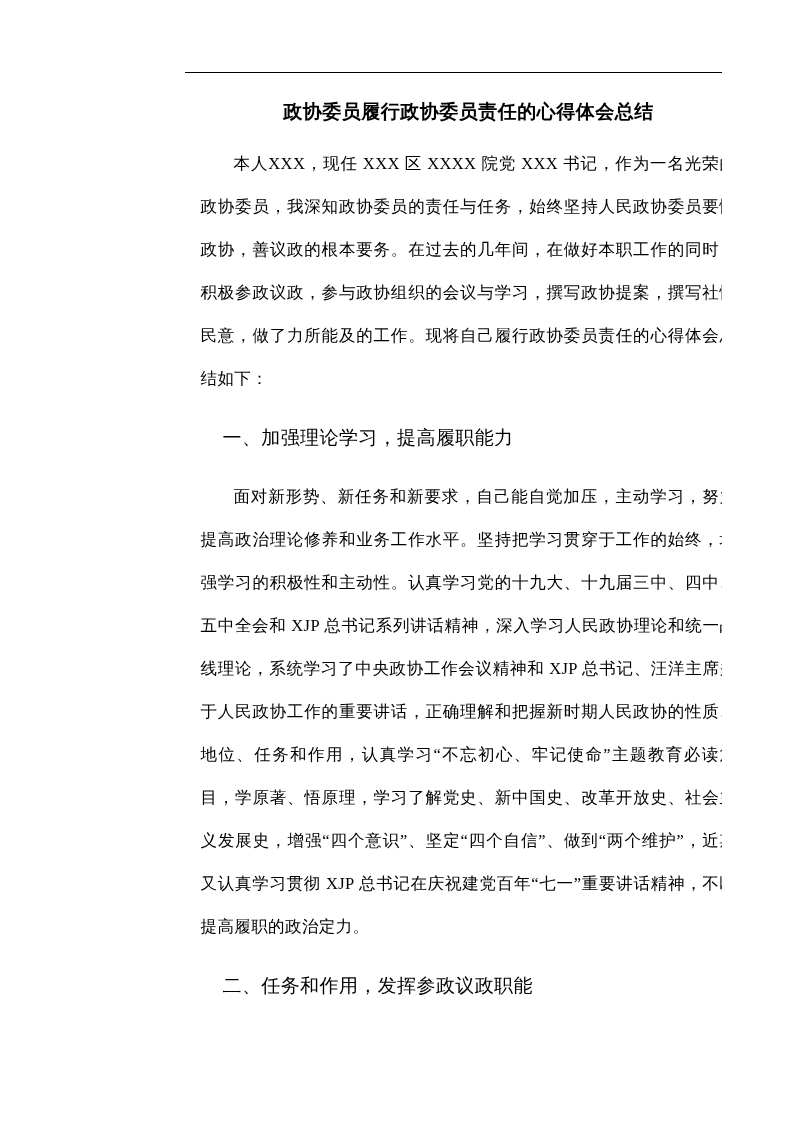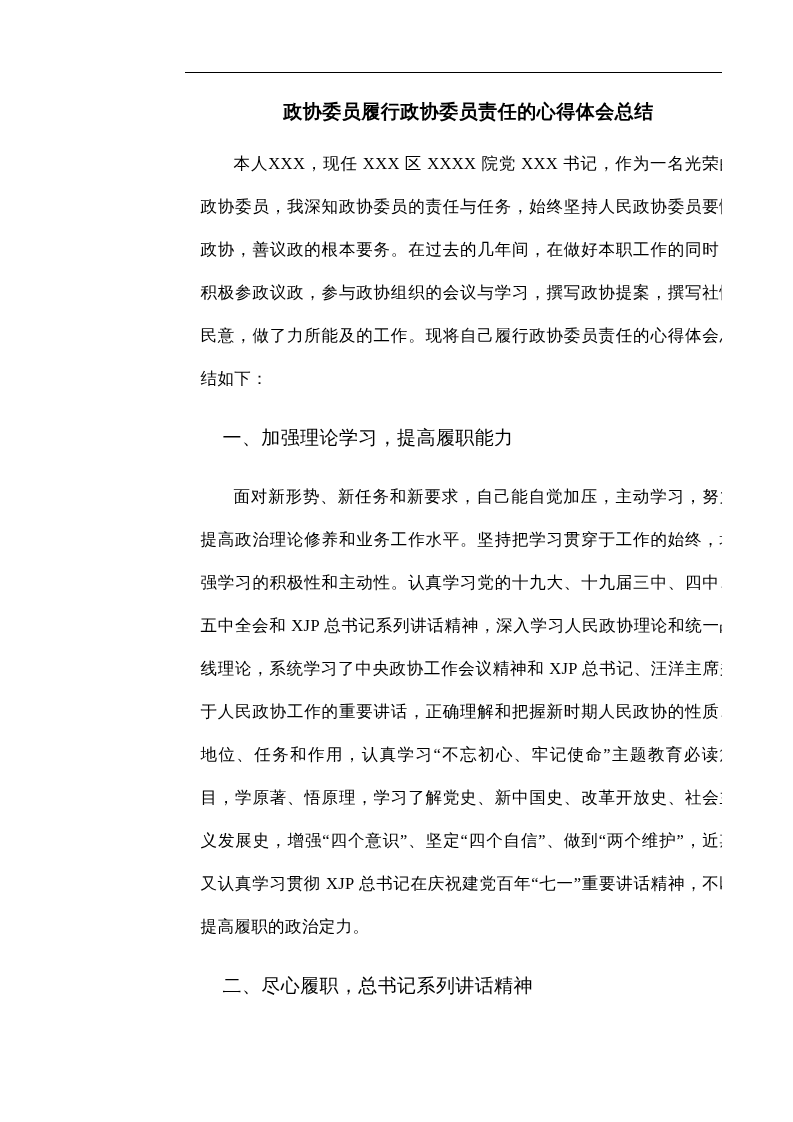--- a/index.html
+++ b/index.html
@@ -66,17 +66,17 @@
     <div class="top-rule"></div>
 
     <h1 class="doc-title">政协委员履行政协委员责任的心得体会总结</h1>
 
     <p class="para">本人XXX，现任 XXX 区 XXXX 院党 XXX 书记，作为一名光荣的政协委员，我深知政协委员的责任与任务，始终坚持人民政协委员要懂政协，善议政的根本要务。在过去的几年间，在做好本职工作的同时，积极参政议政，参与政协组织的会议与学习，撰写政协提案，撰写社情民意，做了力所能及的工作。现将自己履行政协委员责任的心得体会总结如下：</p>
 
     <p class="heading">一、加强理论学习，提高履职能力</p>
 
     <p class="para">面对新形势、新任务和新要求，自己能自觉加压，主动学习，努力提高政治理论修养和业务工作水平。坚持把学习贯穿于工作的始终，增强学习的积极性和主动性。认真学习党的十九大、十九届三中、四中、五中全会和 XJP 总书记系列讲话精神，深入学习人民政协理论和统一战线理论，系统学习了中央政协工作会议精神和 XJP 总书记、汪洋主席关于人民政协工作的重要讲话，正确理解和把握新时期人民政协的性质、地位、任务和作用，认真学习“不忘初心、牢记使命”主题教育必读篇目，学原著、悟原理，学习了解党史、新中国史、改革开放史、社会主义发展史，增强“四个意识”、坚定“四个自信”、做到“两个维护”，近期又认真学习贯彻 XJP 总书记在庆祝建党百年“七一”重要讲话精神，不断提高履职的政治定力。</p>
 
-    <p class="heading">二、尽心履职，总书记系列讲话精神</p>
+    <p class="heading">二、任务和作用，发挥参政议政职能</p>
 
 
   </div>
 </div>
 
 </body></html>

